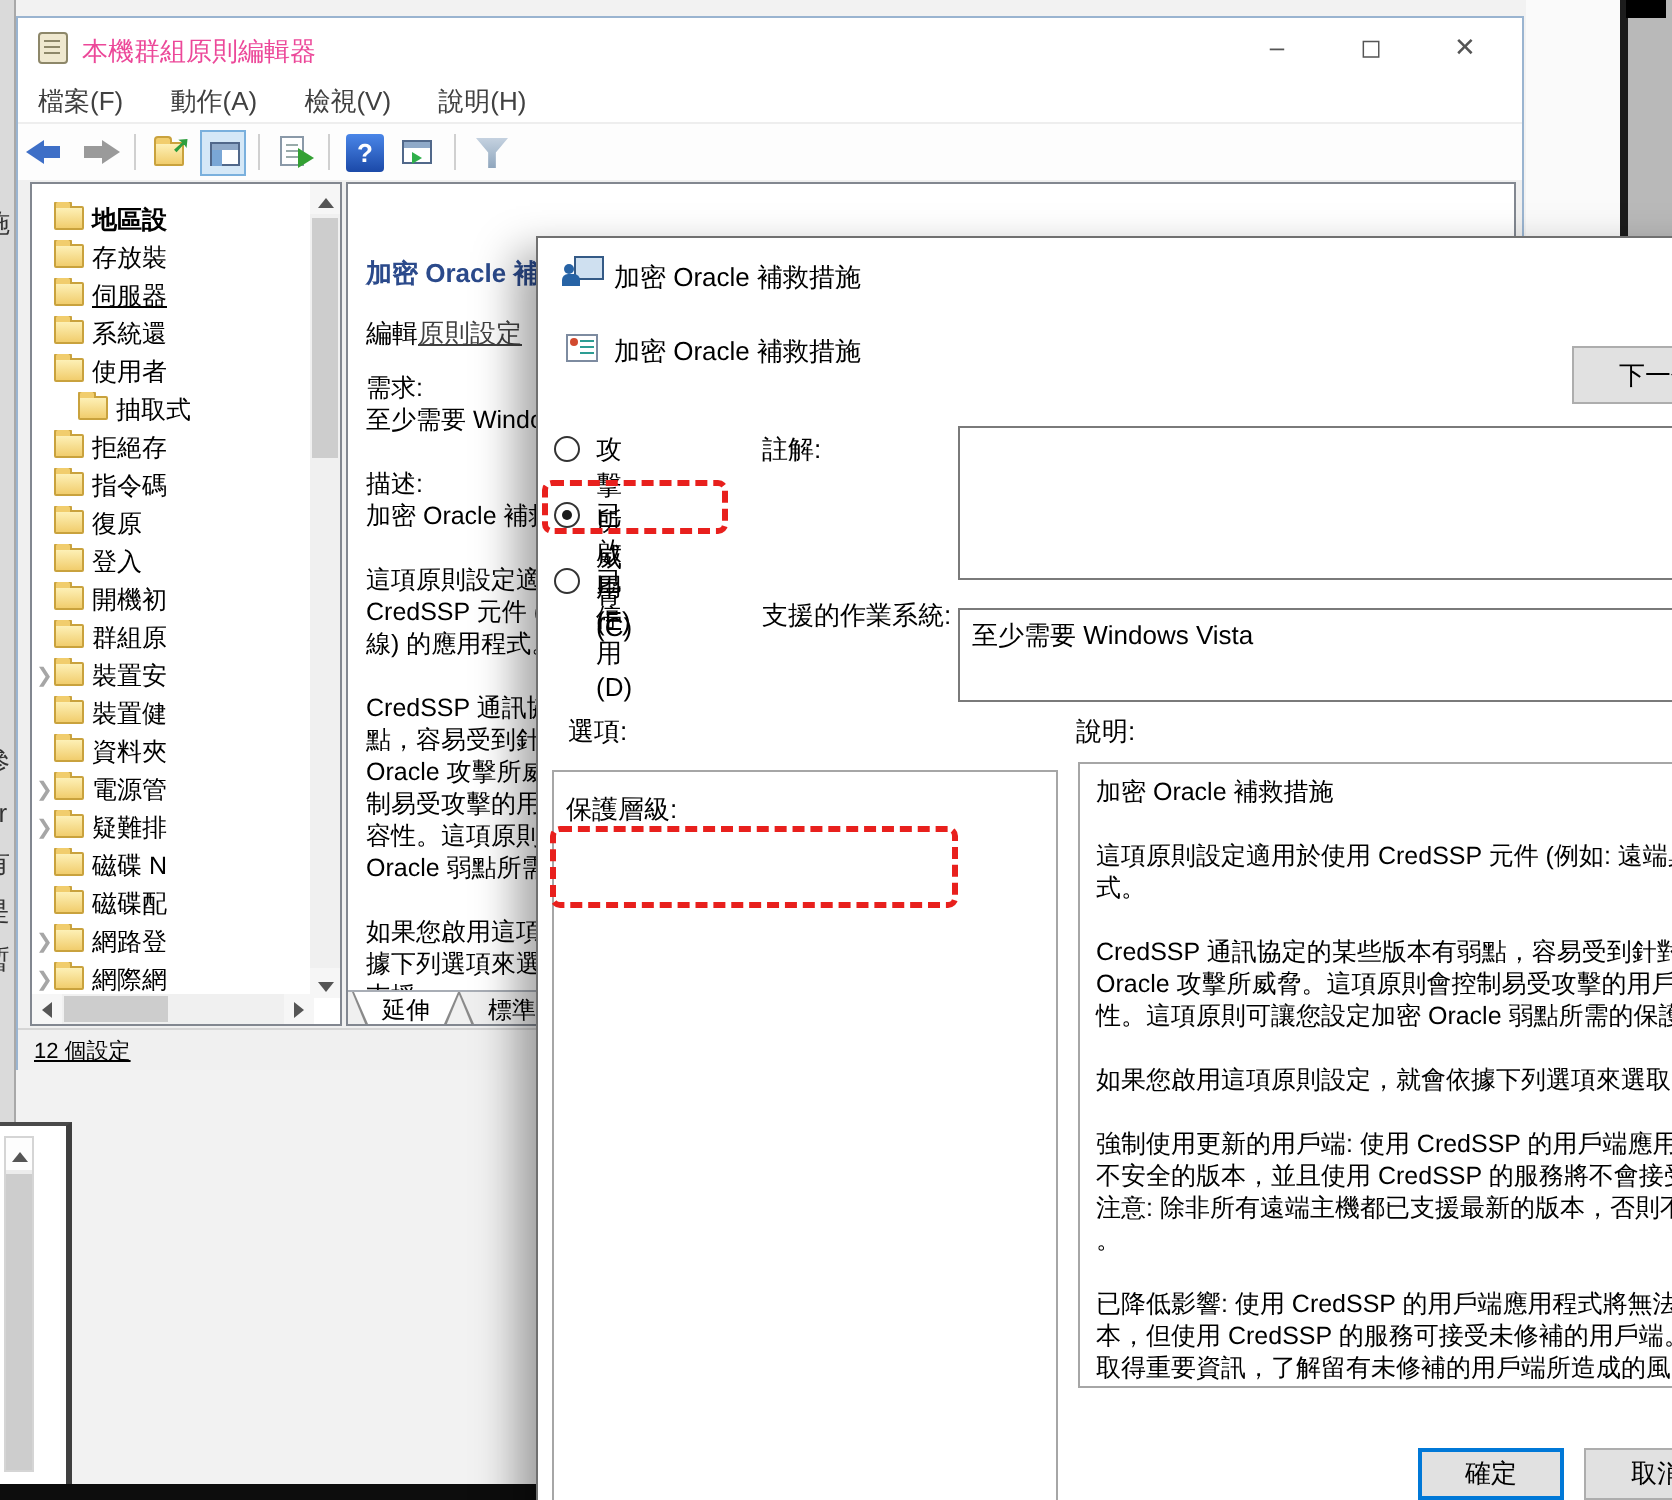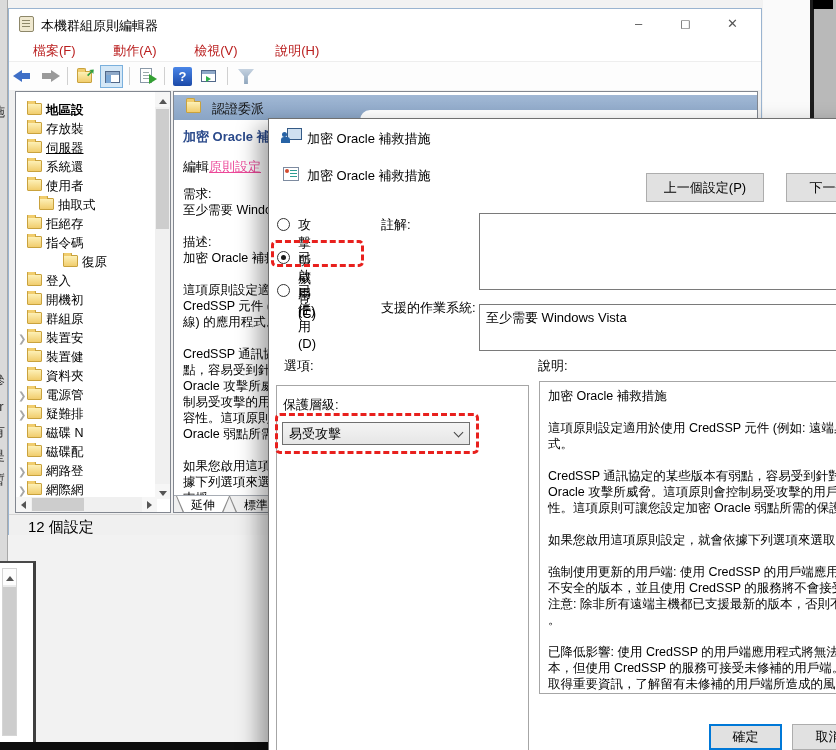--- a/index.html
+++ b/index.html
@@ -16,27 +16,27 @@
   #tr-black { position:absolute; left:813px; top:0; width:20px; height:9px; background:#000; }
   #bl-win { position:absolute; left:0; top:561px; width:36px; height:183px; background:#fff; border-top:2px solid #4a4a4a; border-right:3px solid #3f3f3f; }
   #bl-sb { position:absolute; left:2px; top:5px; width:15px; height:168px; background:#ececec; border:1px solid #d5d5d5; }
   #bl-sb-up { position:absolute; left:0; top:0; width:13px; height:16px; background:#fdfdfd; text-align:center; }
   #bl-sb-thumb { position:absolute; left:0; top:18px; width:13px; height:148px; background:#cdcdcd; }
   #black-strip { position:absolute; left:0; top:742px; width:268px; height:8px; background:#0d0d0d; }
 
   
   #gp-window { position:absolute; left:8px; top:8px; width:754px; height:527px; background:#f0f0f0; border:1px solid #9ab4d0; }
   #gp-titlebar { position:absolute; left:0; top:0; width:100%; height:30px; background:#fff; }
-  #gp-title { position:absolute; left:32px; top:8px; color:#000000; }
+  #gp-title { position:absolute; left:32px; top:8px; color:#ec4899; }
   .doc-icon { position:absolute; left:10px; top:7px; width:15px; height:16px; background:#efe8cf; border:1px solid #8d8769; border-radius:2px; }
   .doc-icon::before { content:""; position:absolute; left:2px; top:3px; width:8px; height:1px; background:#8d8769; box-shadow:0 3px 0 #8d8769, 0 6px 0 #8d8769; }
   .winbtn { position:absolute; top:0; width:45px; height:30px; text-align:center; line-height:30px; color:#555; font-size:13px; }
   #btn-min { left:607px; } #btn-max { left:654px; } #btn-close { left:701px; }
   #gp-menubar { position:absolute; left:0; top:30px; width:100%; height:22px; background:#fff; }
-  .menu-item { display:inline-block; padding:3px 10px 0 24px; height:22px; color:#b91c1c; }
+  .menu-item { display:inline-block; padding:3px 10px 0 10px; height:22px; color:#404040; }
   #gp-toolbar { position:absolute; left:0; top:52px; width:100%; height:29px; background:#fdfdfd; border-top:1px solid #eee; }
   .tb { position:absolute; top:3px; width:23px; height:23px; }
   .tb-sep { position:absolute; top:5px; width:1px; height:18px; background:#d0d0d0; }
   .arrow-head { position:absolute; left:1px; top:5px; width:0; height:0; border-top:6px solid transparent; border-bottom:6px solid transparent; }
   .arrow-shaft { position:absolute; left:9px; top:8px; width:9px; height:6px; }
   .blue .arrow-head { border-right:9px solid #3e6fc7; } .blue .arrow-shaft { background:#3e6fc7; }
   .gray .arrow-head { border-left:9px solid #9a9a9a; left:12px; } .gray .arrow-shaft { background:#9a9a9a; left:3px; }
   .folder { position:relative; width:15px; height:12px; background:linear-gradient(#fdf0b6,#f1cd6d); border:1px solid #c9a23d; border-radius:1px; display:inline-block; }
   .folder::before { content:""; position:absolute; top:-4px; left:-1px; width:7px; height:3px; background:#f1cd6d; border:1px solid #c9a23d; border-bottom:none; border-radius:2px 2px 0 0; }
   .tb .folder { position:absolute; left:3px; top:6px; }
@@ -69,30 +69,30 @@
   .tri.right { border-top:4px solid transparent; border-bottom:4px solid transparent; border-left:5px solid #555; margin-top:3px; }
 
   
   #mid-panel { position:absolute; left:164px; top:82px; width:585px; height:422px; background:#fff; border:1px solid #828790; overflow:hidden; }
   #mid-header { position:absolute; left:0; top:3px; width:100%; height:25px; background:linear-gradient(180deg,#a0b7d4,#8aa5c6); }
   #mid-header .folder { position:absolute; left:12px; top:6px; }
   #mid-header-label { position:absolute; left:38px; top:5px; color:#111; }
   #mid-round { position:absolute; left:186px; top:18px; width:399px; height:14px; background:#fff; border-top-left-radius:10px; }
   #info-title { position:absolute; left:9px; top:36px; font-weight:bold; color:#2b4a8b; }
   #info-edit { position:absolute; left:9px; top:66px; }
-  #info-edit a { color:#ec4899; text-decoration:underline; }
+  #info-edit a { color:#404040; text-decoration:underline; }
   #info-body { position:absolute; left:9px; top:94px; white-space:pre; font-size:12.5px; line-height:16px; width:560px; }
   #tab-strip { position:absolute; left:0; top:403px; width:100%; height:19px; background:#f0f0f0; border-top:1px solid #a8adb5; }
   .tab-wrap { position:absolute; top:0; height:17px; }
   .tab-outer { position:absolute; left:0; top:0; width:100%; height:0; border-top:17px solid #8a8a8a; border-left:7px solid transparent; border-right:7px solid transparent; }
   .tab-inner { position:absolute; left:1px; top:0; right:1px; height:0; border-top:16px solid #fff; border-left:7px solid transparent; border-right:7px solid transparent; }
   .tab-inner.dim { border-top-color:#efefef; }
   .tab-label { position:absolute; top:1px; left:0; right:0; text-align:center; font-size:12px; }
   #status-bar { position:absolute; left:0; top:505px; width:100%; height:21px; background:#f0f0f0; border-top:1px solid #d5d5d5; }
-  #status-text { position:absolute; left:19px; top:3px; font-size:15px; }
+  #status-text { position:absolute; left:8px; top:3px; font-size:11px;text-decoration:underline; }
 
   
   #dialog { position:absolute; left:268px; top:118px; width:600px; height:650px; background:#fff; border:1px solid #707070; box-shadow:-10px 8px 20px rgba(0,0,0,0.35); }
   #dlg-title { position:absolute; left:38px; top:11px; }
   .userpc-icon { position:absolute; left:12px; top:9px; width:21px; height:17px; }
   .userpc-icon .screen { position:absolute; right:0; top:0; width:15px; height:12px; background:#cfe0f0; border:1px solid #345a86; }
   .userpc-icon .head { position:absolute; left:1px; top:4px; width:5px; height:5px; border-radius:50%; background:#2763a5; }
   .userpc-icon .body { position:absolute; left:0; top:9px; width:9px; height:6px; border-radius:3px 3px 0 0; background:#2763a5; }
   .policy-icon { position:absolute; left:14px; top:48px; width:16px; height:14px; background:#fff; border:1px solid #7d8ba0; }
   .policy-icon::before { content:""; position:absolute; left:1px; top:1px; width:4px; height:4px; border-radius:50%; background:#d24a2f; }
@@ -203,21 +203,21 @@
     <div id="tree-panel">
       <div id="tree-list">
           <div class="tree-item" style="top: 9px; font-weight: bold;"><span class="expander"></span><span class="folder"></span><span class="t-label">地區設</span></div>
           <div class="tree-item" style="top: 28px;"><span class="expander"></span><span class="folder"></span><span class="t-label">存放裝</span></div>
           <div class="tree-item" style="top: 47px; text-decoration: underline;"><span class="expander"></span><span class="folder"></span><span class="t-label">伺服器</span></div>
           <div class="tree-item" style="top: 66px;"><span class="expander"></span><span class="folder"></span><span class="t-label">系統還</span></div>
           <div class="tree-item" style="top: 85px;"><span class="expander"></span><span class="folder"></span><span class="t-label">使用者</span></div>
           <div class="tree-item" style="top: 104px; margin-left: 12px;"><span class="expander"></span><span class="folder"></span><span class="t-label">抽取式</span></div>
           <div class="tree-item" style="top: 123px;"><span class="expander"></span><span class="folder"></span><span class="t-label">拒絕存</span></div>
           <div class="tree-item" style="top: 142px;"><span class="expander"></span><span class="folder"></span><span class="t-label">指令碼</span></div>
-          <div class="tree-item" style="top: 161px; margin-left: 36px;"><span class="expander"></span><span class="folder"></span><span class="t-label">復原</span></div>
+          <div class="tree-item" style="top: 161px;"><span class="expander"></span><span class="folder"></span><span class="t-label">復原</span></div>
           <div class="tree-item" style="top: 180px;"><span class="expander"></span><span class="folder"></span><span class="t-label">登入</span></div>
           <div class="tree-item" style="top: 199px;"><span class="expander"></span><span class="folder"></span><span class="t-label">開機初</span></div>
           <div class="tree-item" style="top: 218px;"><span class="expander"></span><span class="folder"></span><span class="t-label">群組原</span></div>
           <div class="tree-item" style="top: 237px;"><span class="expander">❯</span><span class="folder"></span><span class="t-label">裝置安</span></div>
           <div class="tree-item" style="top: 256px;"><span class="expander"></span><span class="folder"></span><span class="t-label">裝置健</span></div>
           <div class="tree-item" style="top: 275px;"><span class="expander"></span><span class="folder"></span><span class="t-label">資料夾</span></div>
           <div class="tree-item" style="top: 294px;"><span class="expander">❯</span><span class="folder"></span><span class="t-label">電源管</span></div>
           <div class="tree-item" style="top: 313px;"><span class="expander">❯</span><span class="folder"></span><span class="t-label">疑難排</span></div>
           <div class="tree-item" style="top: 332px;"><span class="expander"></span><span class="folder"></span><span class="t-label">磁碟 N</span></div>
           <div class="tree-item" style="top: 351px;"><span class="expander"></span><span class="folder"></span><span class="t-label">磁碟配</span></div>
@@ -231,24 +231,20 @@
         <div class="sb-btn" style="left:0;top:392px"><span class="tri down"></span></div>
       </div>
       <div id="tree-hsb">
         <div class="sb-btn" style="left:0;top:0"><span class="tri left"></span></div>
         <div class="sb-thumb" style="left:16px;top:1px;width:52px;height:13px"></div>
         <div class="sb-btn" style="left:126px;top:0"><span class="tri right"></span></div>
       </div>
     </div>
 
     <div id="mid-panel">
-      <div id="mid-header">
-        <span class="folder"></span>
-        <span id="mid-header-label">認證委派</span>
-      </div>
       <div id="mid-round"></div>
       <div id="info-title">加密 Oracle 補救措施</div>
       <div id="info-edit"><span>編輯</span><a href="#">原則設定</a></div>
       <div id="info-body">需求:
 至少需要 Windows Vista
 
 描述:
 加密 Oracle 補救措施
 
 這項原則設定適用於使用
@@ -287,21 +283,20 @@
   <div id="dialog">
     <span class="userpc-icon">
         <span class="screen"></span>
         <span class="head"></span>
         <span class="body"></span>
       </span>
     <div id="dlg-title">加密 Oracle 補救措施</div>
 
     <span class="policy-icon"></span>
     <div id="dlg-heading">加密 Oracle 補救措施</div>
-    <div class="btn" id="btn-prev">上一個設定(P)</div>
     <div class="btn" id="btn-next">下一個設定(N)</div>
 
     <div id="radio-group">
         <div class="radio-row" style="top: 97px;">
           <span class="radio-circle"></span>
           <span class="radio-label">攻擊所威脅(C)</span>
         </div>
         <div class="radio-row" style="top: 130px;">
           <span class="radio-circle checked"></span>
           <span class="radio-label">已啟用(E)</span>
@@ -316,24 +311,20 @@
     <div id="lbl-comment">註解:</div>
     <div id="comment-box"></div>
     <div id="lbl-os">支援的作業系統:</div>
     <div id="os-box">至少需要 Windows Vista</div>
 
     <div id="lbl-options">選項:</div>
     <div id="lbl-help">說明:</div>
 
     <div id="options-group">
       <div id="lbl-protection">保護層級:</div>
-      <div id="combo">
-        <span>易受攻擊</span>
-        <span class="chev"></span>
-      </div>
       <div id="red-box-combo"></div>
     </div>
 
     <div id="help-box">
       <div id="help-text">加密 Oracle 補救措施
 
 這項原則設定適用於使用 CredSSP 元件 (例如: 遠端桌面連線) 的應用程
 式。
 
 CredSSP 通訊協定的某些版本有弱點，容易受到針對用戶端的加密

